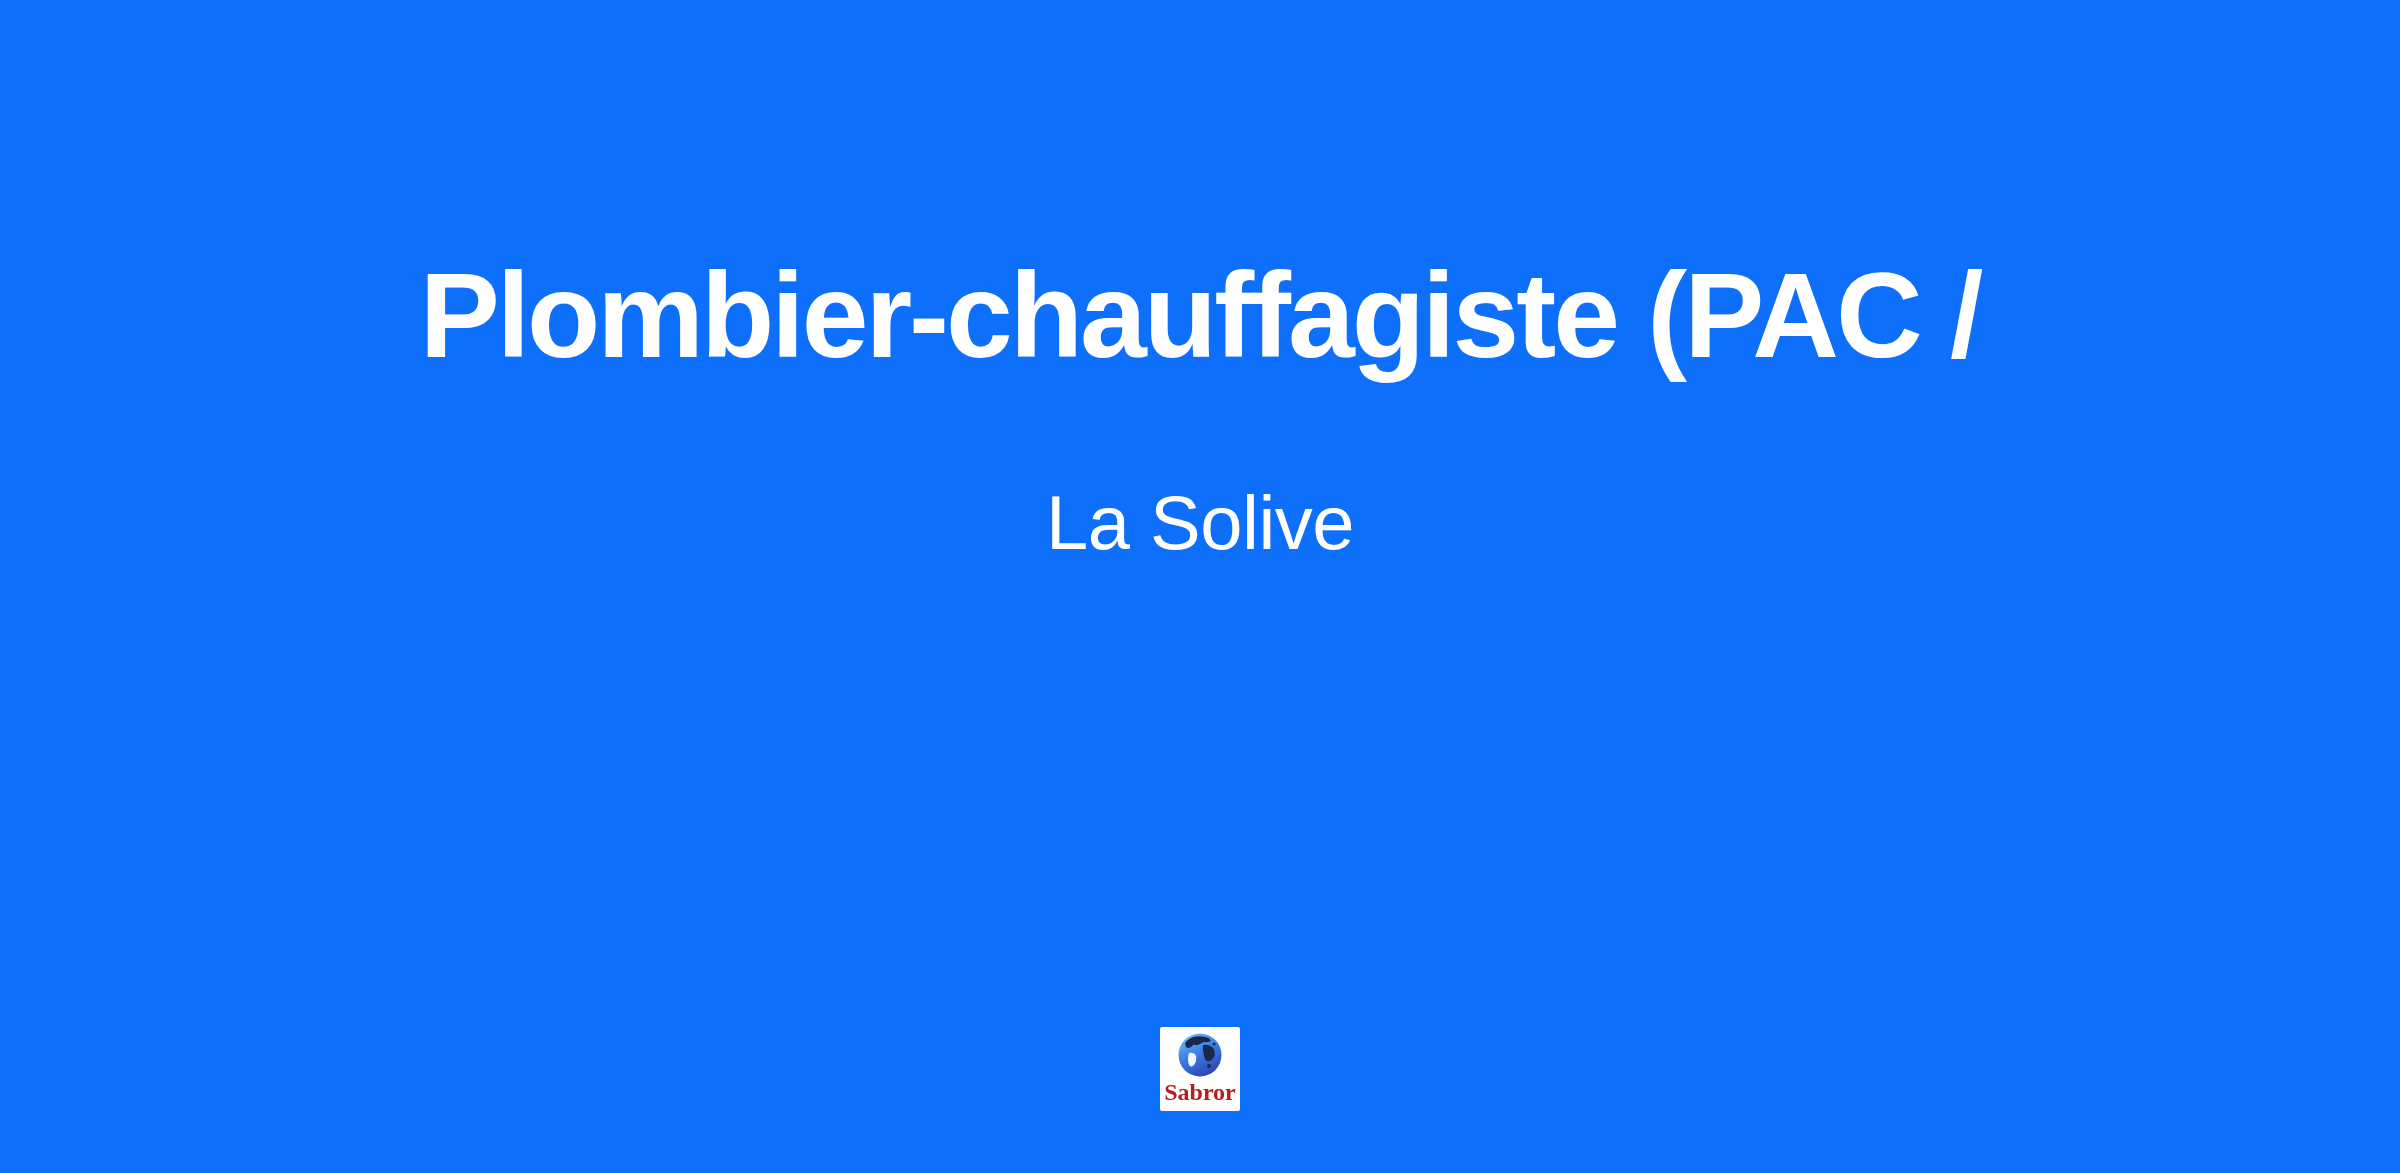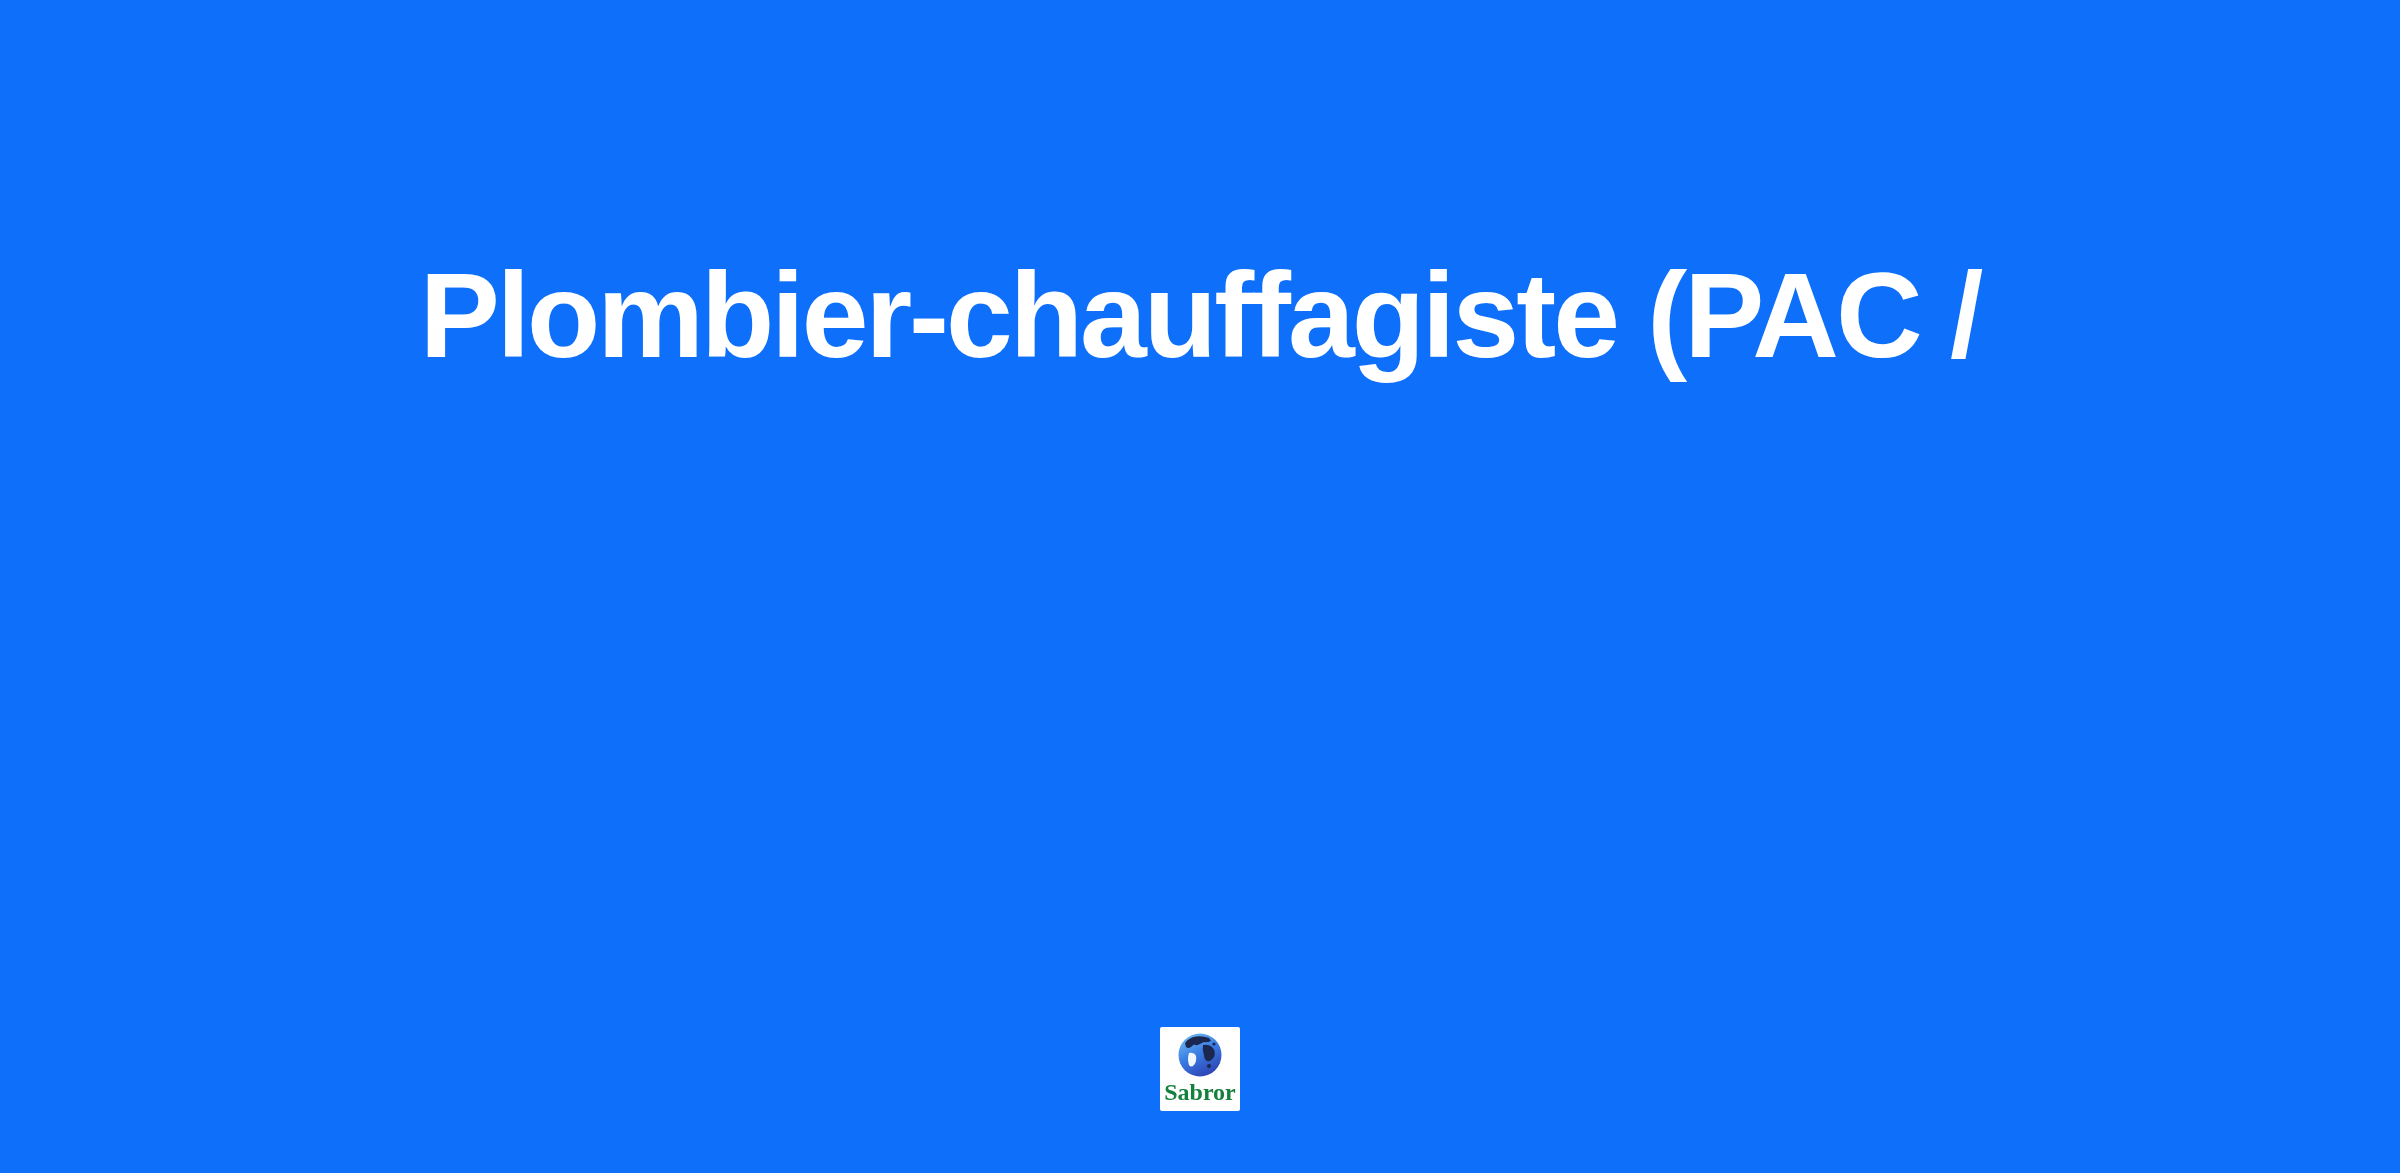--- a/index.html
+++ b/index.html
@@ -75,20 +75,21 @@
 </style>
 </head>
 <body style="background: rgb(14, 111, 251);">
 
 <div class="hero">
 
   <h1 class="title" style="color: rgb(255, 255, 255);">
     <span class="line">Plombier-chauffagiste (PAC /</span>
   </h1>
 
+  <div class="subtitle" style="color: rgb(255, 255, 255);">La Solive</div>
 
   <div class="logo-card" style="background: rgb(255, 255, 255);">
     <svg class="globe" viewBox="0 0 48 48" xmlns="http://www.w3.org/2000/svg" aria-hidden="true">
       <defs>
         <linearGradient id="ocean" x1="0.25" y1="0" x2="0.75" y2="1">
           <stop offset="0" stop-color="#6cb9ef"></stop>
           <stop offset="0.45" stop-color="#3a7de4"></stop>
           <stop offset="1" stop-color="#2c3fae"></stop>
         </linearGradient>
       </defs>
@@ -96,16 +97,16 @@
 
       <path fill="#1c2750" d="M9 12 Q13 6.5 20 5.5 Q27 4.8 33 7 L35 10 Q31 12 28 11 L24 13 Q21 15 18 13.5 L15 16 Q12 18 10 16 Z"></path>
 
       <path fill="#1c2750" d="M27 14 Q33 13 37 17 Q40 21 38 26 Q35 31 31 30 Q28 28 28 24 Q26 19 27 14 Z"></path>
 
       <path fill="#f2f7fc" d="M13 22 Q18 21 20 25 Q21 30 18 34 Q15 37 13 34 Q11 28 13 22 Z"></path>
 
       <circle cx="38" cy="13" r="1.6" fill="#1c2750"></circle>
       <circle cx="33" cy="35" r="2" fill="#1c2750"></circle>
     </svg>
-    <div class="logo-label" style="color: #15803d;">Sabror</div>
+    <div class="logo-label" style="color: #b91c1c;">Sabror</div>
   </div>
 
 </div>
 
 </body></html>

